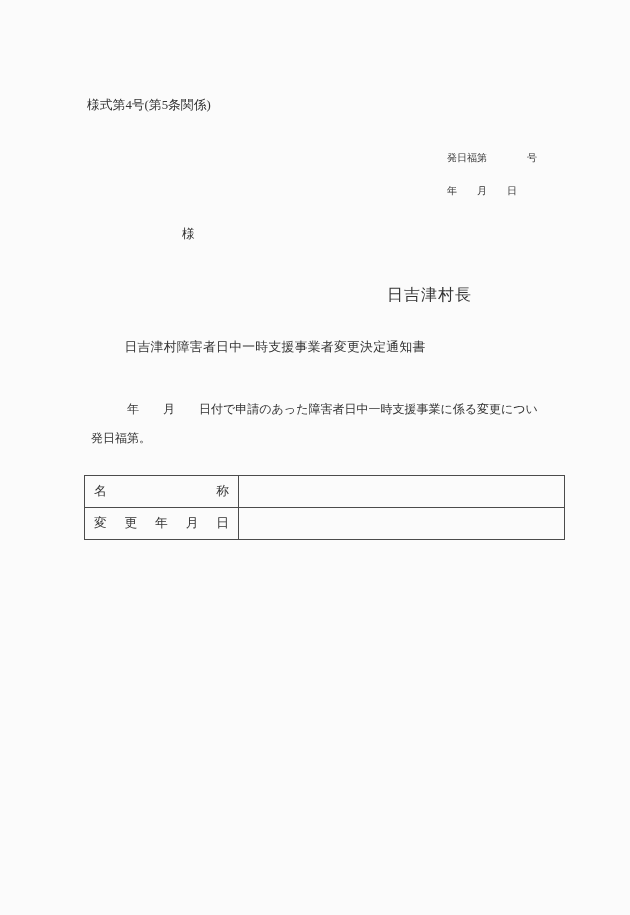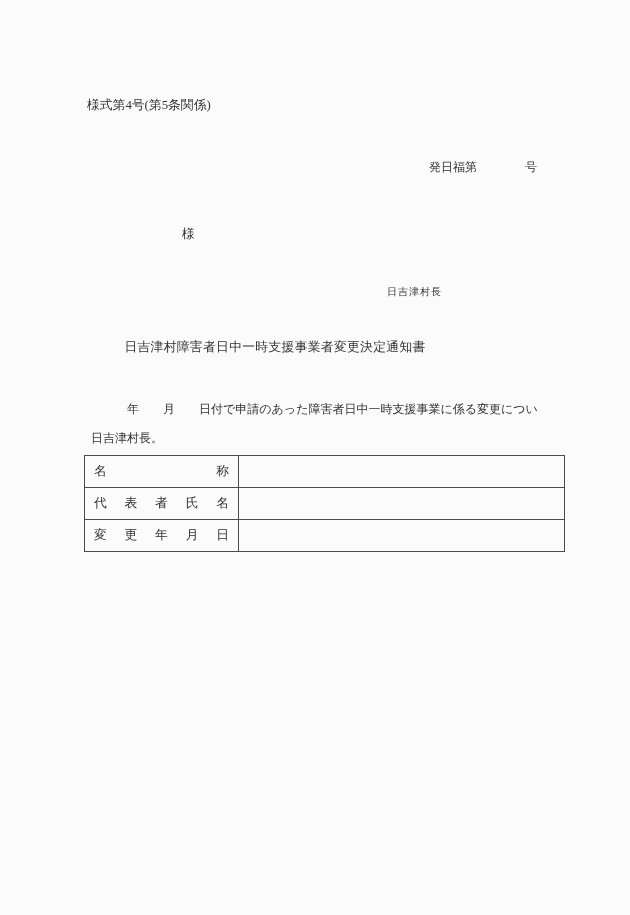--- a/index.html
+++ b/index.html
@@ -20,37 +20,37 @@
   .form-number {
     position: absolute;
     left: 75px;
     top: 85px;
     font-size: 12.8px;
     white-space: pre;
   }
   .doc-number-block {
     position: absolute;
     right: 93px;
-    top: 139px;
+    top: 129px;
     text-align: left;
-    font-size: 12px;
+    font-size: 10px;
     line-height: 25px;
   }
   .doc-number-block div { white-space: pre; }
   .addressee {
     position: absolute;
     left: 170px;
     top: 214px;
     font-size: 12.8px;
   }
   .sender {
     position: absolute;
     left: 375px;
     top: 273px;
-    font-size: 10px;
+    font-size: 16px;
     letter-spacing: 1px;
   }
   .doc-title {
     position: absolute;
     left: 0;
     top: 327px;
     width: 534px;
     text-align: center;
     font-size: 12.8px;
     letter-spacing: 0.3px;
@@ -60,21 +60,21 @@
     left: 75px;
     top: 383px;
     width: 520px;
     font-size: 12px;
     line-height: 21px;
   }
   .body-text div { white-space: pre; }
   .notice-table {
     position: absolute;
     left: 76px;
-    top: 447px;
+    top: 467px;
     width: 481px;
     border-collapse: collapse;
     table-layout: fixed;
     font-size: 12.8px;
     color: #333333;
   }
   .notice-table td {
     border: 1px solid #4b4b4b;
     height: 32px;
     vertical-align: middle;
@@ -93,41 +93,38 @@
 </style>
 </head>
 <body>
 
 <div class="page">
 
   <div class="form-number">様式第4号(第5条関係)</div>
 
   <div class="doc-number-block">
     <div>発日福第　　　　号</div>
+    <div>年　　月　　日</div>
   </div>
 
   <div class="addressee">様</div>
 
   <div class="sender">日吉津村長</div>
 
   <div class="doc-title">日吉津村障害者日中一時支援事業者変更決定通知書</div>
 
   <div class="body-text">
     <div>　　　年　　月　　日付で申請のあった障害者日中一時支援事業に係る変更につい</div>
-    <div>日吉津村長。</div>
+    <div>発日福第。</div>
   </div>
 
   <table class="notice-table">
     <tbody>
       <tr>
         <td class="label-cell">名 称</td>
-        <td class="value-cell"></td>
-      </tr>
-      <tr>
-        <td class="label-cell">代 表 者 氏 名</td>
         <td class="value-cell"></td>
       </tr>
       <tr>
         <td class="label-cell">変 更 年 月 日</td>
         <td class="value-cell"></td>
       </tr>
     </tbody>
   </table>
 
 </div>

